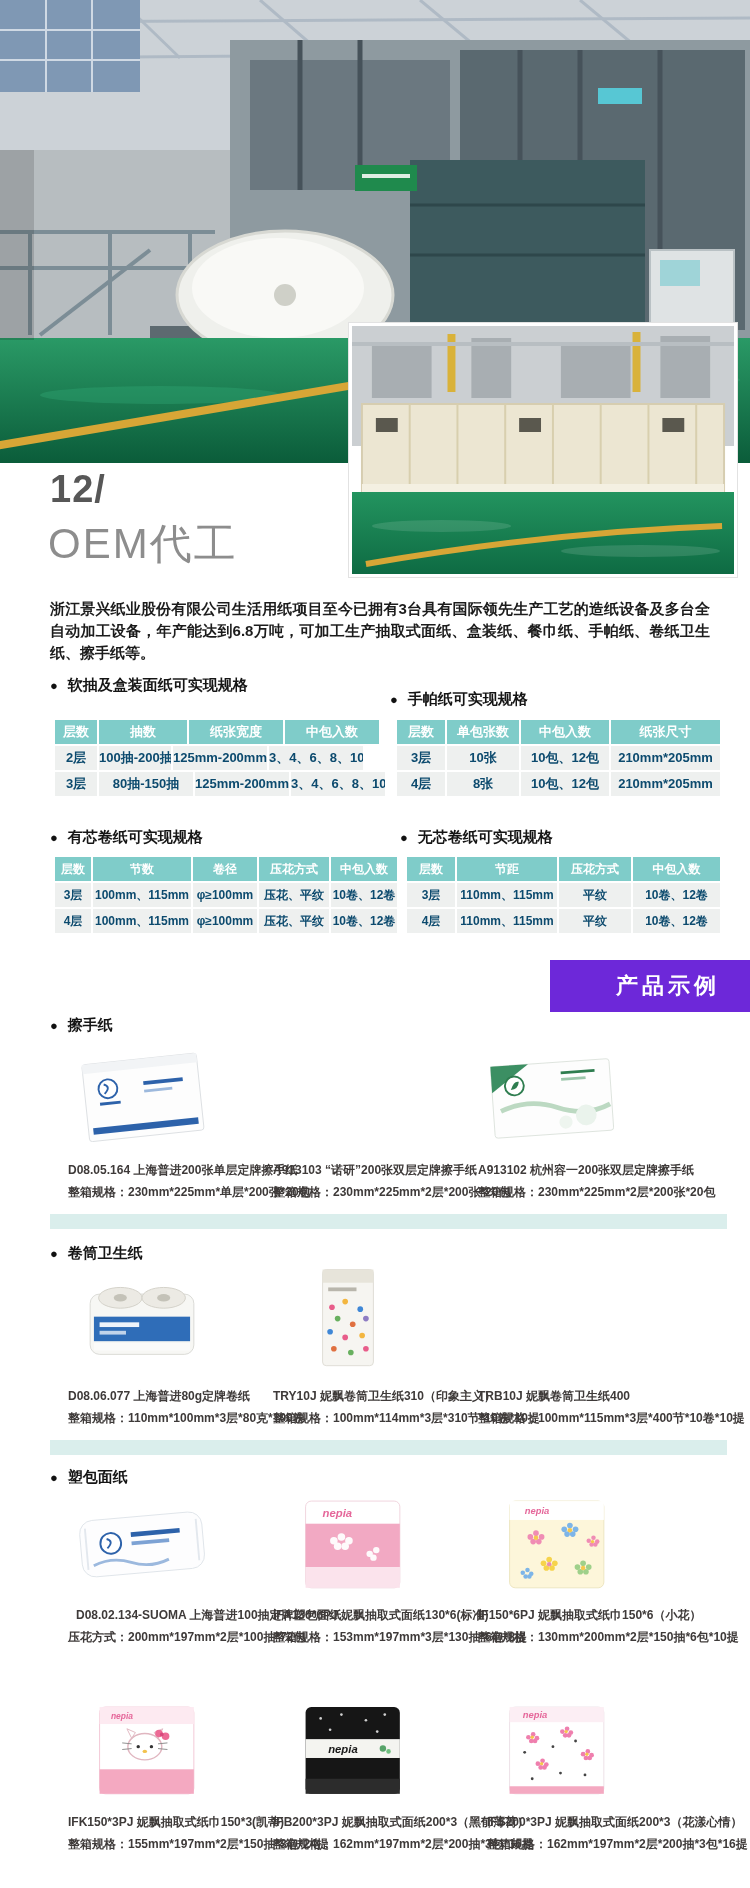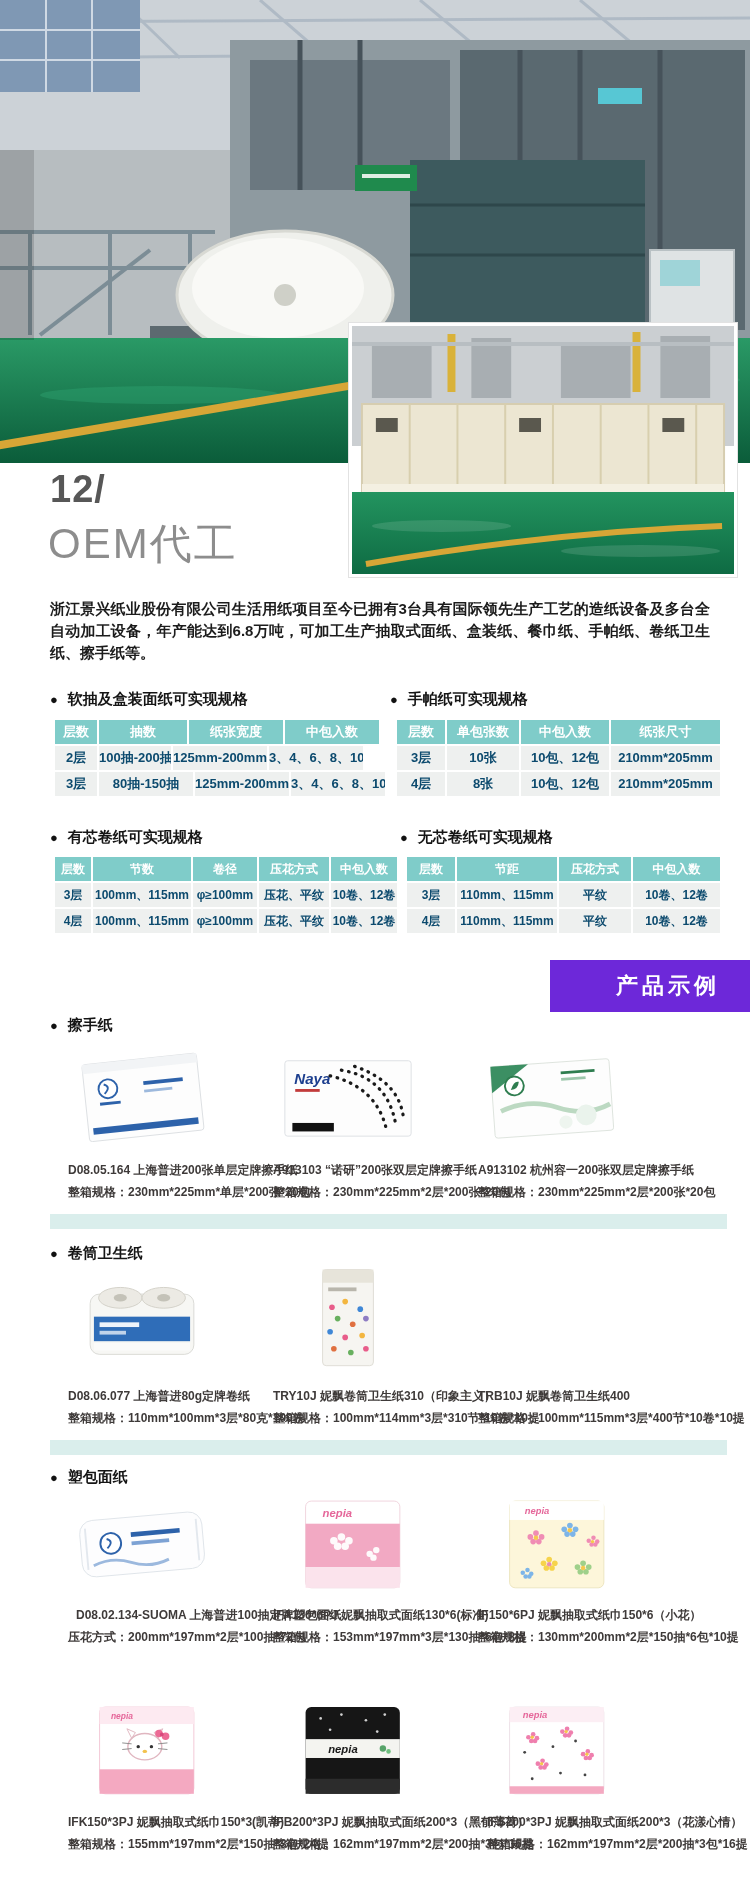--- a/index.html
+++ b/index.html
@@ -158,21 +158,21 @@
           <ellipse cx="90" cy="200" rx="70" ry="6"></ellipse>
           <ellipse cx="290" cy="225" rx="80" ry="6"></ellipse>
         </g>
     </svg>
   </div>
 
   <div class="abs h-num">12/</div>
   <div class="abs h-title">OEM代工</div>
   <div class="abs intro">浙江景兴纸业股份有限公司生活用纸项目至今已拥有3台具有国际领先生产工艺的造纸设备及多台全自动加工设备，年产能达到6.8万吨，可加工生产抽取式面纸、盒装纸、餐巾纸、手帕纸、卷纸卫生纸、擦手纸等。</div>
 
-  <div class="sec-head" style="left:50px;top:690px;">软抽及盒装面纸可实现规格</div>
+  <div class="sec-head" style="left:50px;top:676px;">软抽及盒装面纸可实现规格</div>
   <div class="sec-head" style="left:390px;top:690px;">手帕纸可实现规格</div>
 
   <div class="tbl" style="left:55px;top:720px;width:330px;">
     <div class="trow hdr">
       <div class="tcell" style="width:42px">层数</div>
       <div class="tcell" style="width:88px">抽数</div>
       <div class="tcell" style="width:94px">纸张宽度</div>
       <div class="tcell last" style="width:94px">中包入数</div>
     </div>
     <div class="trow">
@@ -267,33 +267,20 @@
       <g transform="rotate(-6 85 61)">
         <rect x="25" y="20" width="122" height="82" rx="3" fill="#fdfdfd" stroke="#dcdfe3"></rect>
         <rect x="25" y="20" width="122" height="10" fill="#f2f4f6"></rect>
         <circle cx="50" cy="48" r="10" fill="#fff" stroke="#2d62aa" stroke-width="2"></circle>
         <path d="M46 43 q8 3 0 10" stroke="#2d62aa" stroke-width="2" fill="none"></path>
         <rect x="40" y="62" width="22" height="3" fill="#2d62aa"></rect>
         <rect x="88" y="44" width="42" height="4" fill="#2d62aa"></rect>
         <rect x="88" y="53" width="30" height="3" fill="#9db9dd"></rect>
         <rect x="30" y="88" width="112" height="7" fill="#2d62aa"></rect>
       </g>
-    </svg>
-  </div>
-  <div class="pimg" style="left:258px;top:1040px;">
-    <svg viewBox="0 0 170 122">
-      <rect x="18" y="22" width="134" height="80" rx="3" fill="#fdfdfd" stroke="#dcdfe3"></rect>
-      <text x="28" y="47" font-size="16" font-weight="bold" font-style="italic" fill="#1d3f8f">Naya</text>
-      <rect x="29" y="52" width="26" height="3" fill="#c23b3b"></rect>
-      <g stroke="#1a1a1a" stroke-width="3.5" fill="none" stroke-dasharray="0.6 7" stroke-linecap="round">
-        <path d="M78 32 Q128 40 136 92"></path>
-        <path d="M92 28 Q140 44 144 84"></path>
-        <path d="M66 38 Q116 50 126 96"></path>
-      </g>
-      <rect x="26" y="88" width="44" height="9" fill="#111"></rect>
     </svg>
   </div>
   <div class="pimg" style="left:462px;top:1040px;">
     <svg viewBox="0 0 170 122">
       <g transform="rotate(-4 85 61)">
         <rect x="22" y="24" width="126" height="76" rx="3" fill="#fdfdfd" stroke="#dde3dd"></rect>
         <path d="M22 24 L62 24 L22 52 Z" fill="#3c8f63"></path>
         <circle cx="46" cy="46" r="10" fill="#fff" stroke="#2e7d4f" stroke-width="2"></circle>
         <path d="M42 50 q4 -10 9 -8 q-1 8 -9 8" fill="#2e7d4f"></path>
         <path d="M30 72 q30 -12 60 0 t56 0" stroke="#bcd9c2" stroke-width="5" fill="none"></path>

